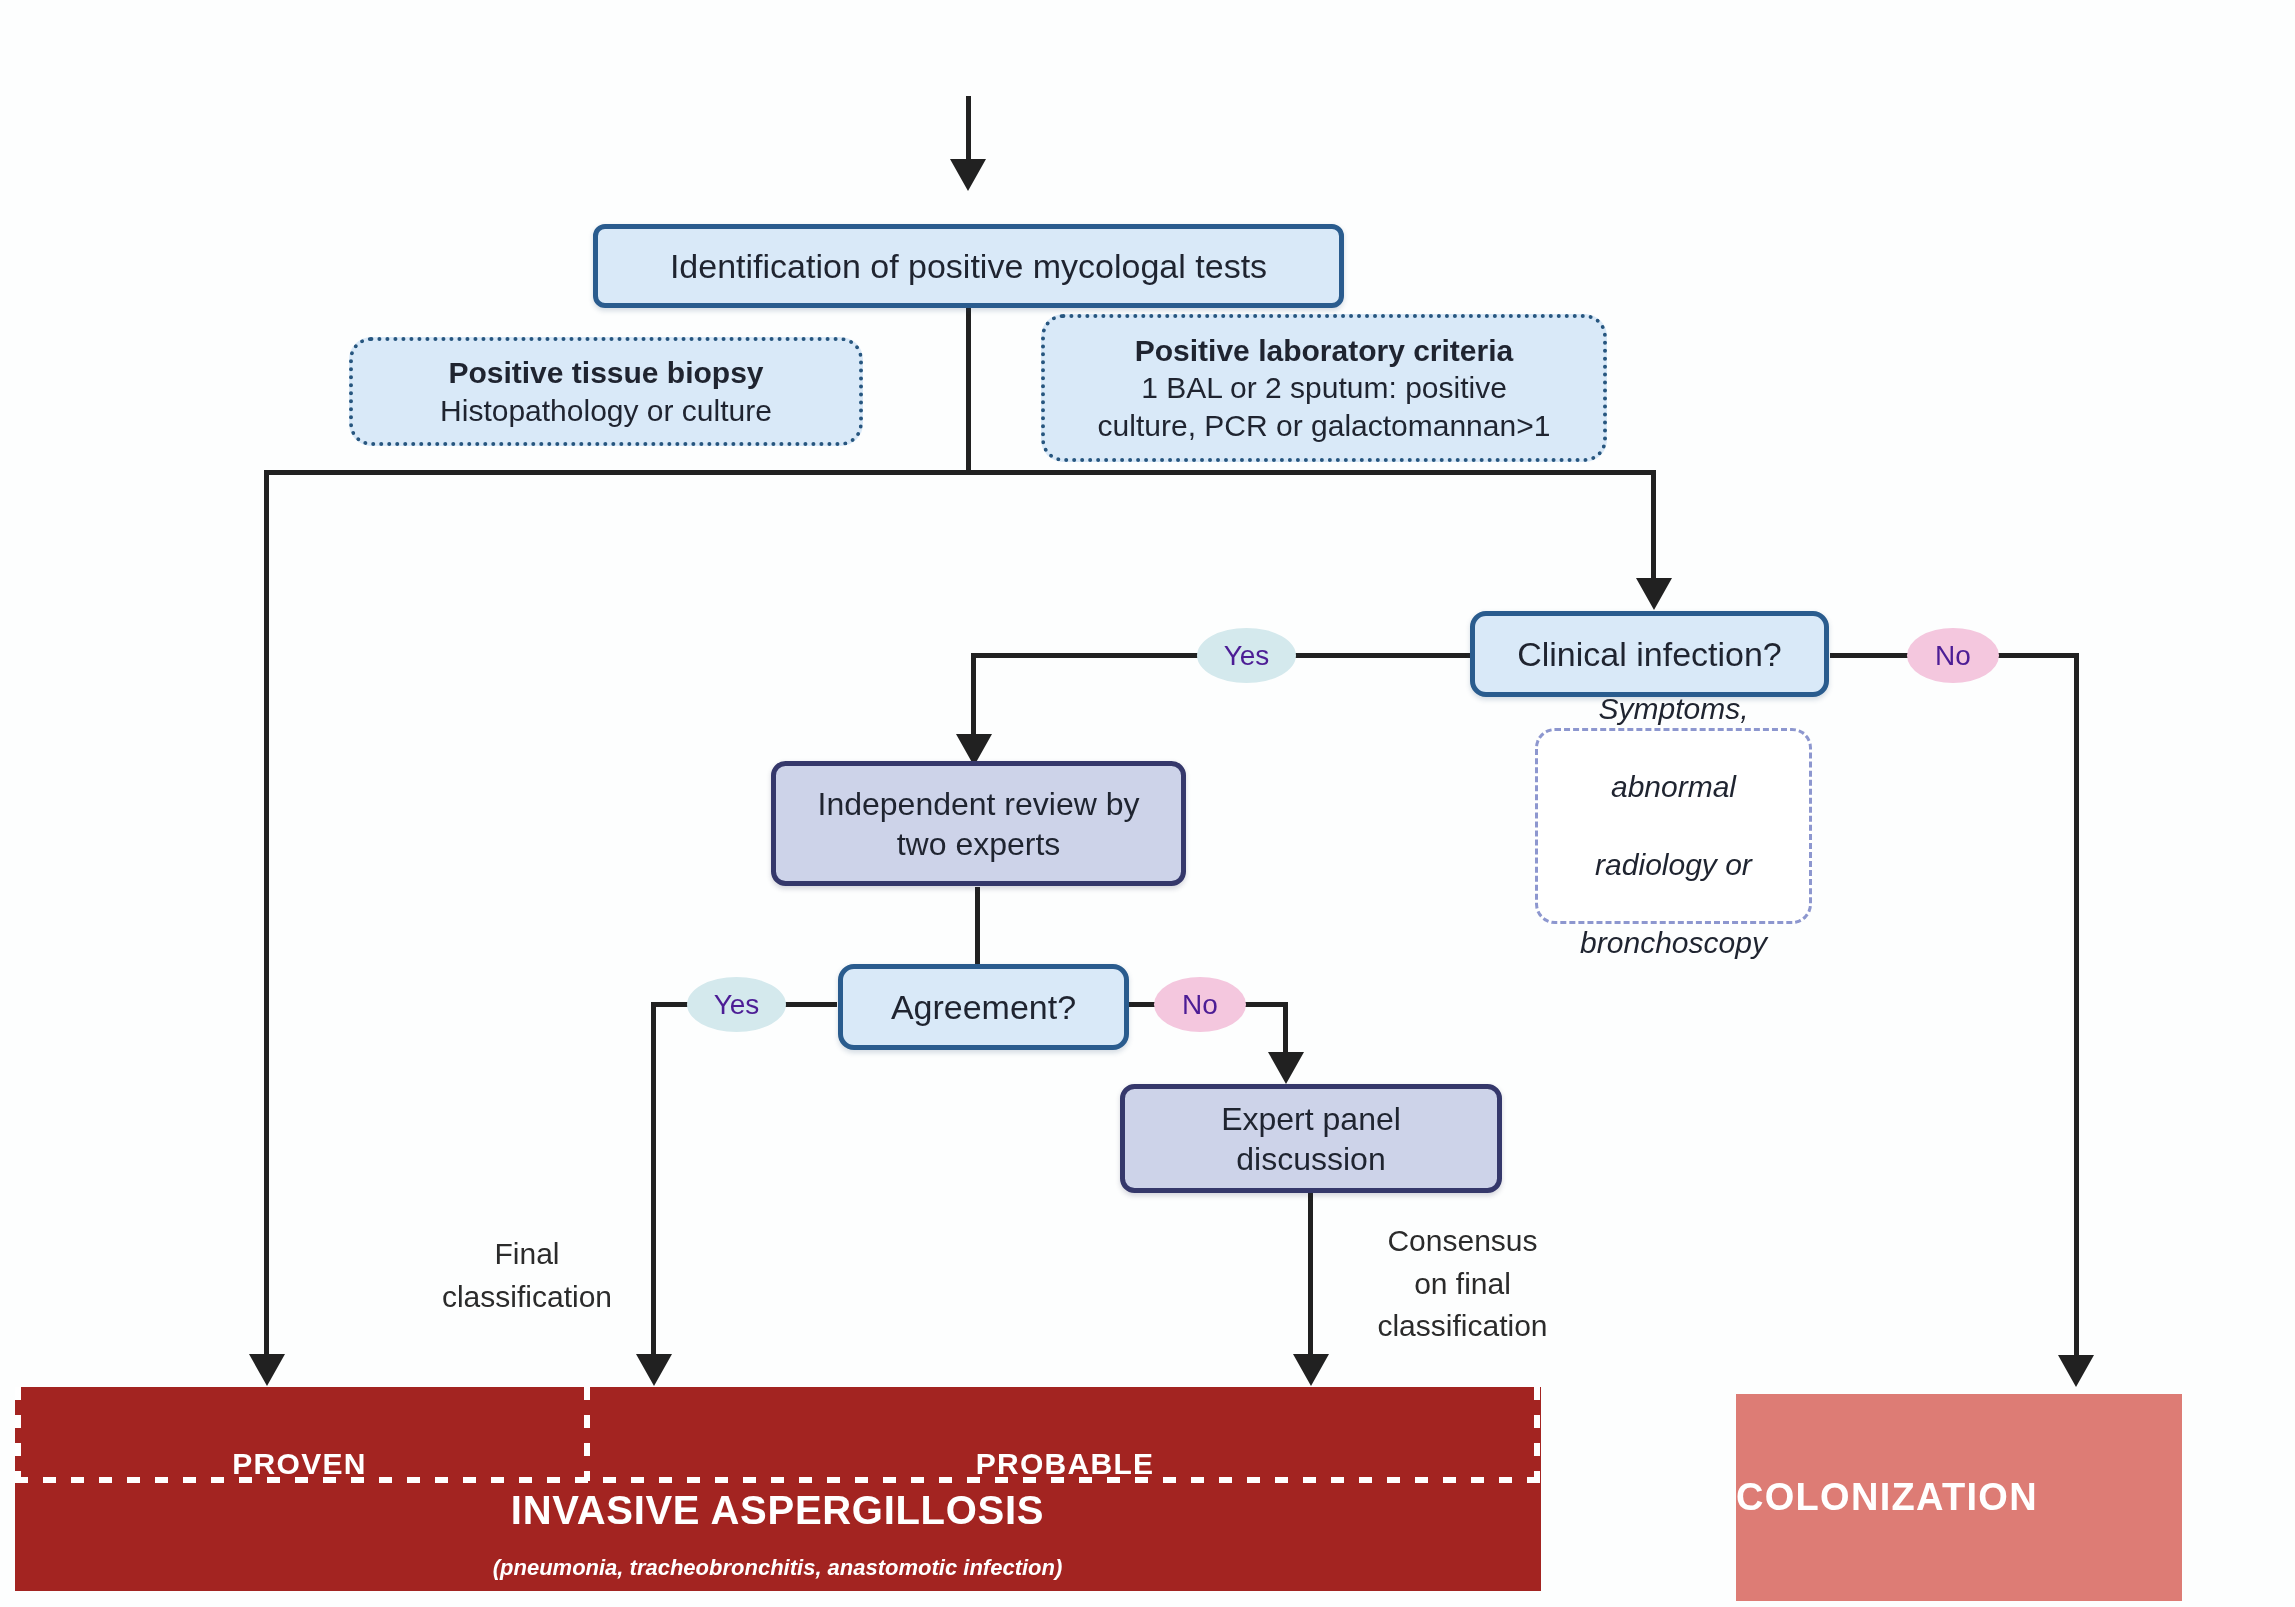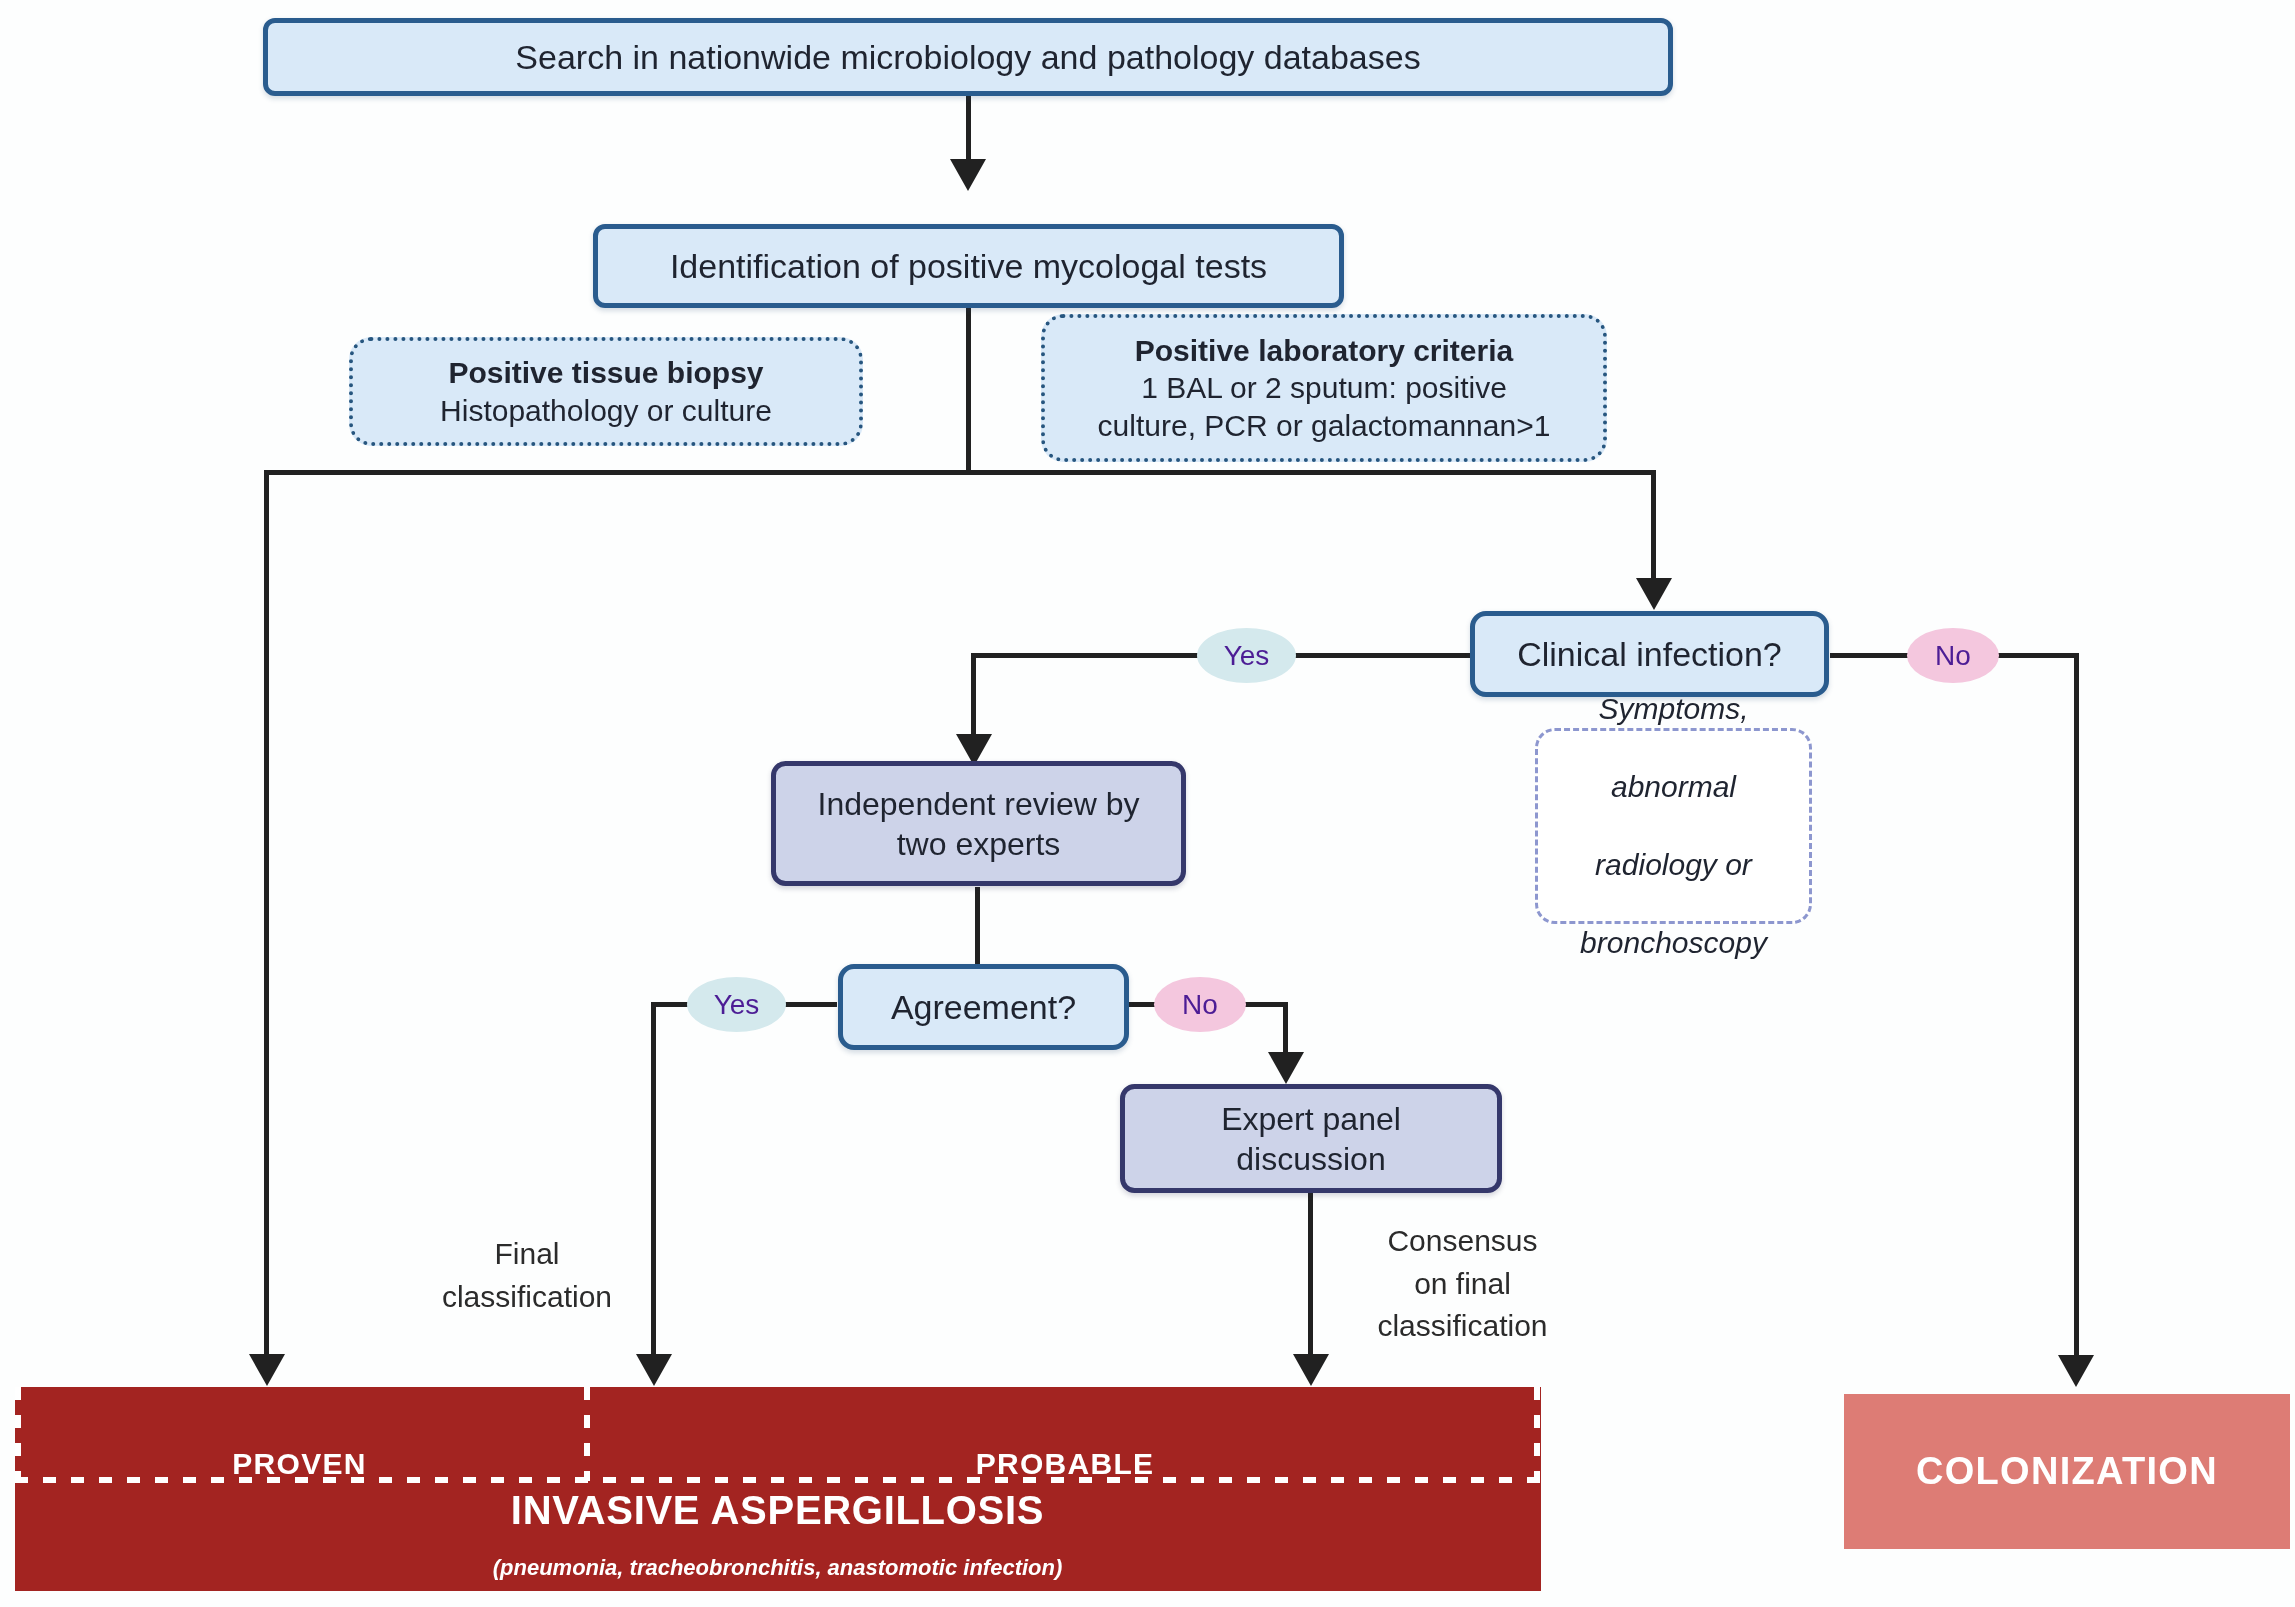--- a/index.html
+++ b/index.html
@@ -98,23 +98,20 @@
   <div class="ellipse no" style="left:1907px;top:628px;width:92px;height:55px;">
     <span>No</span>
   </div>
   <div class="ellipse yes" style="left:687px;top:977px;width:99px;height:55px;">
     <span>Yes</span>
   </div>
   <div class="ellipse no" style="left:1154px;top:977px;width:92px;height:55px;">
     <span>No</span>
   </div>
 
-  <div class="box blue" style="left:263px;top:18.4px;width:1410px;height:78px;font-size:34px;border-radius:12px;">
-    <span>Search in nationwide microbiology and pathology databases</span>
-  </div>
 
   <div class="box blue" style="left:593px;top:190px;width:751px;height:84px;font-size:34px;border-radius:12px;margin-top:34px;">
     <span>Identification of positive mycologal tests</span>
   </div>
 
   <div class="box dotted" style="left:349px;top:337px;width:514px;height:109px;font-size:30px;">
     <span style="font-weight:bold;">Positive tissue biopsy</span>
     <span>Histopathology or culture</span>
   </div>
 
@@ -174,18 +171,18 @@
     <span>PROBABLE</span>
   </div>
 
   <div class="bandlabel" style="left:14.5px;top:1487px;width:1526px;height:46px;font-size:40px;font-weight:bold;letter-spacing:0.7px;">
     <span>INVASIVE ASPERGILLOSIS</span>
   </div>
   <div class="bandlabel" style="left:14.5px;top:1541px;width:1526px;height:40px;font-size:22px;font-weight:bold;font-style:italic;letter-spacing:0;">
     <span>(pneumonia, tracheobronchitis, anastomotic infection)</span>
   </div>
 
-  <div class="redband" style="left:1844px;top:1394px;width:446px;height:155px;background:var(--salmon);display:flex;align-items:center;justify-content:center;font-size:38px;font-weight:bold;letter-spacing:1.3px;">
+  <div class="redband" style="left:1736px;top:1394px;width:446px;height:207px;background:var(--salmon);display:flex;align-items:center;justify-content:flex-start;font-size:38px;font-weight:bold;letter-spacing:1.3px;">
     <span>COLONIZATION</span>
   </div>
 
 </div>
 
 
 </body></html>

